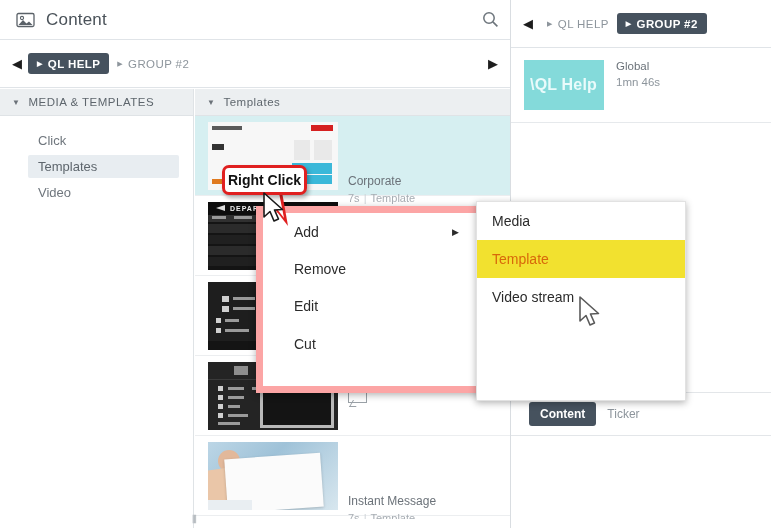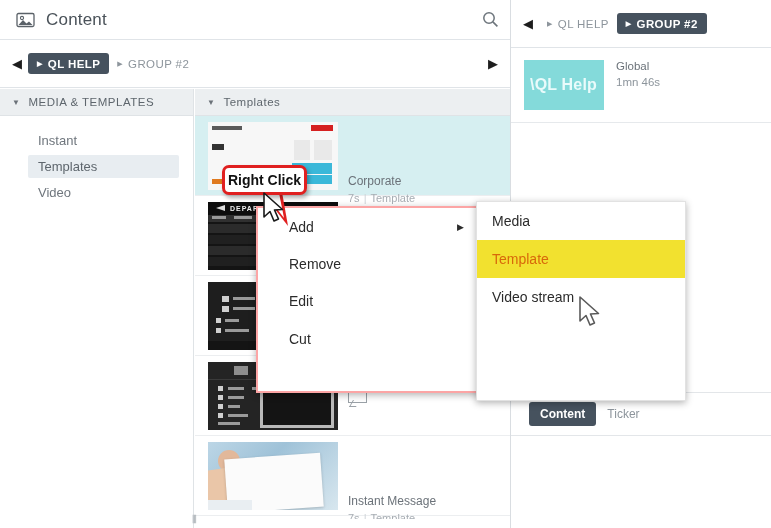--- a/index.html
+++ b/index.html
@@ -71,21 +71,21 @@
   .pl-name{ font-size:11.5px; color:#6b7279; margin-bottom:4px; }
   .pl-dur{ font-size:11.5px; color:#8d959c; }
 
   .tab-bar{ position:absolute; left:0; top:392px; width:260px; height:44px; border-top:1px solid #e3e6e9; border-bottom:1px solid #e3e6e9;
             display:flex; align-items:center; padding-left:18px; }
   .tab{ font-size:12px; color:#8d959c; padding:5px 11px; border-radius:3px; }
   .tab.active{ background:#46525e; color:#fff; font-weight:bold; }
 
   
   #ctx-menu{ position:absolute; left:256px; top:206px; width:228px; height:187px; background:#fff;
-             box-shadow:0 2px 7px rgba(0,0,0,.30); border:2px solid #fca5a5; z-index:40; }
+             box-shadow:0 2px 7px rgba(0,0,0,.30); border:7px solid #fca5a5; z-index:40; }
   .ctx-item{ height:37.4px; display:flex; align-items:center; padding-left:31px; font-size:14px; color:#2b2b2b; position:relative; }
   .ctx-item .sub-arrow{ position:absolute; right:18px; font-size:9px; color:#2b2b2b; }
 
   #sub-menu{ position:absolute; left:476px; top:201px; width:210px; height:200px; background:#fff;
              box-shadow:0 2px 7px rgba(0,0,0,.30); border:1px solid #e2e2e2; z-index:41; }
   .sub-item{ height:38px; display:flex; align-items:center; padding-left:15px; font-size:14px; color:#2b2b2b; }
   .sub-item.hl{ background:#f2e12f; color:#d8680a; }
 
   
   #callout{ position:absolute; left:222px; top:165px; width:85px; height:30px; background:#fff;
@@ -135,21 +135,21 @@
       <span class="nav-arrow">▶</span>
     </div>
 
     <div id="nav-col">
       <div class="section-hdr">
         <span class="caret">▼</span>
         <span>MEDIA &amp; TEMPLATES</span>
       </div>
       <div style="height:10px"></div>
       <div class="nav-item">
-        <span>Instant</span>
+        <span>Click</span>
       </div>
       <div class="nav-item selected">
         <span>Templates</span>
       </div>
       <div class="nav-item">
         <span>Video</span>
       </div>
     </div>
 
     <div id="tpl-col">

